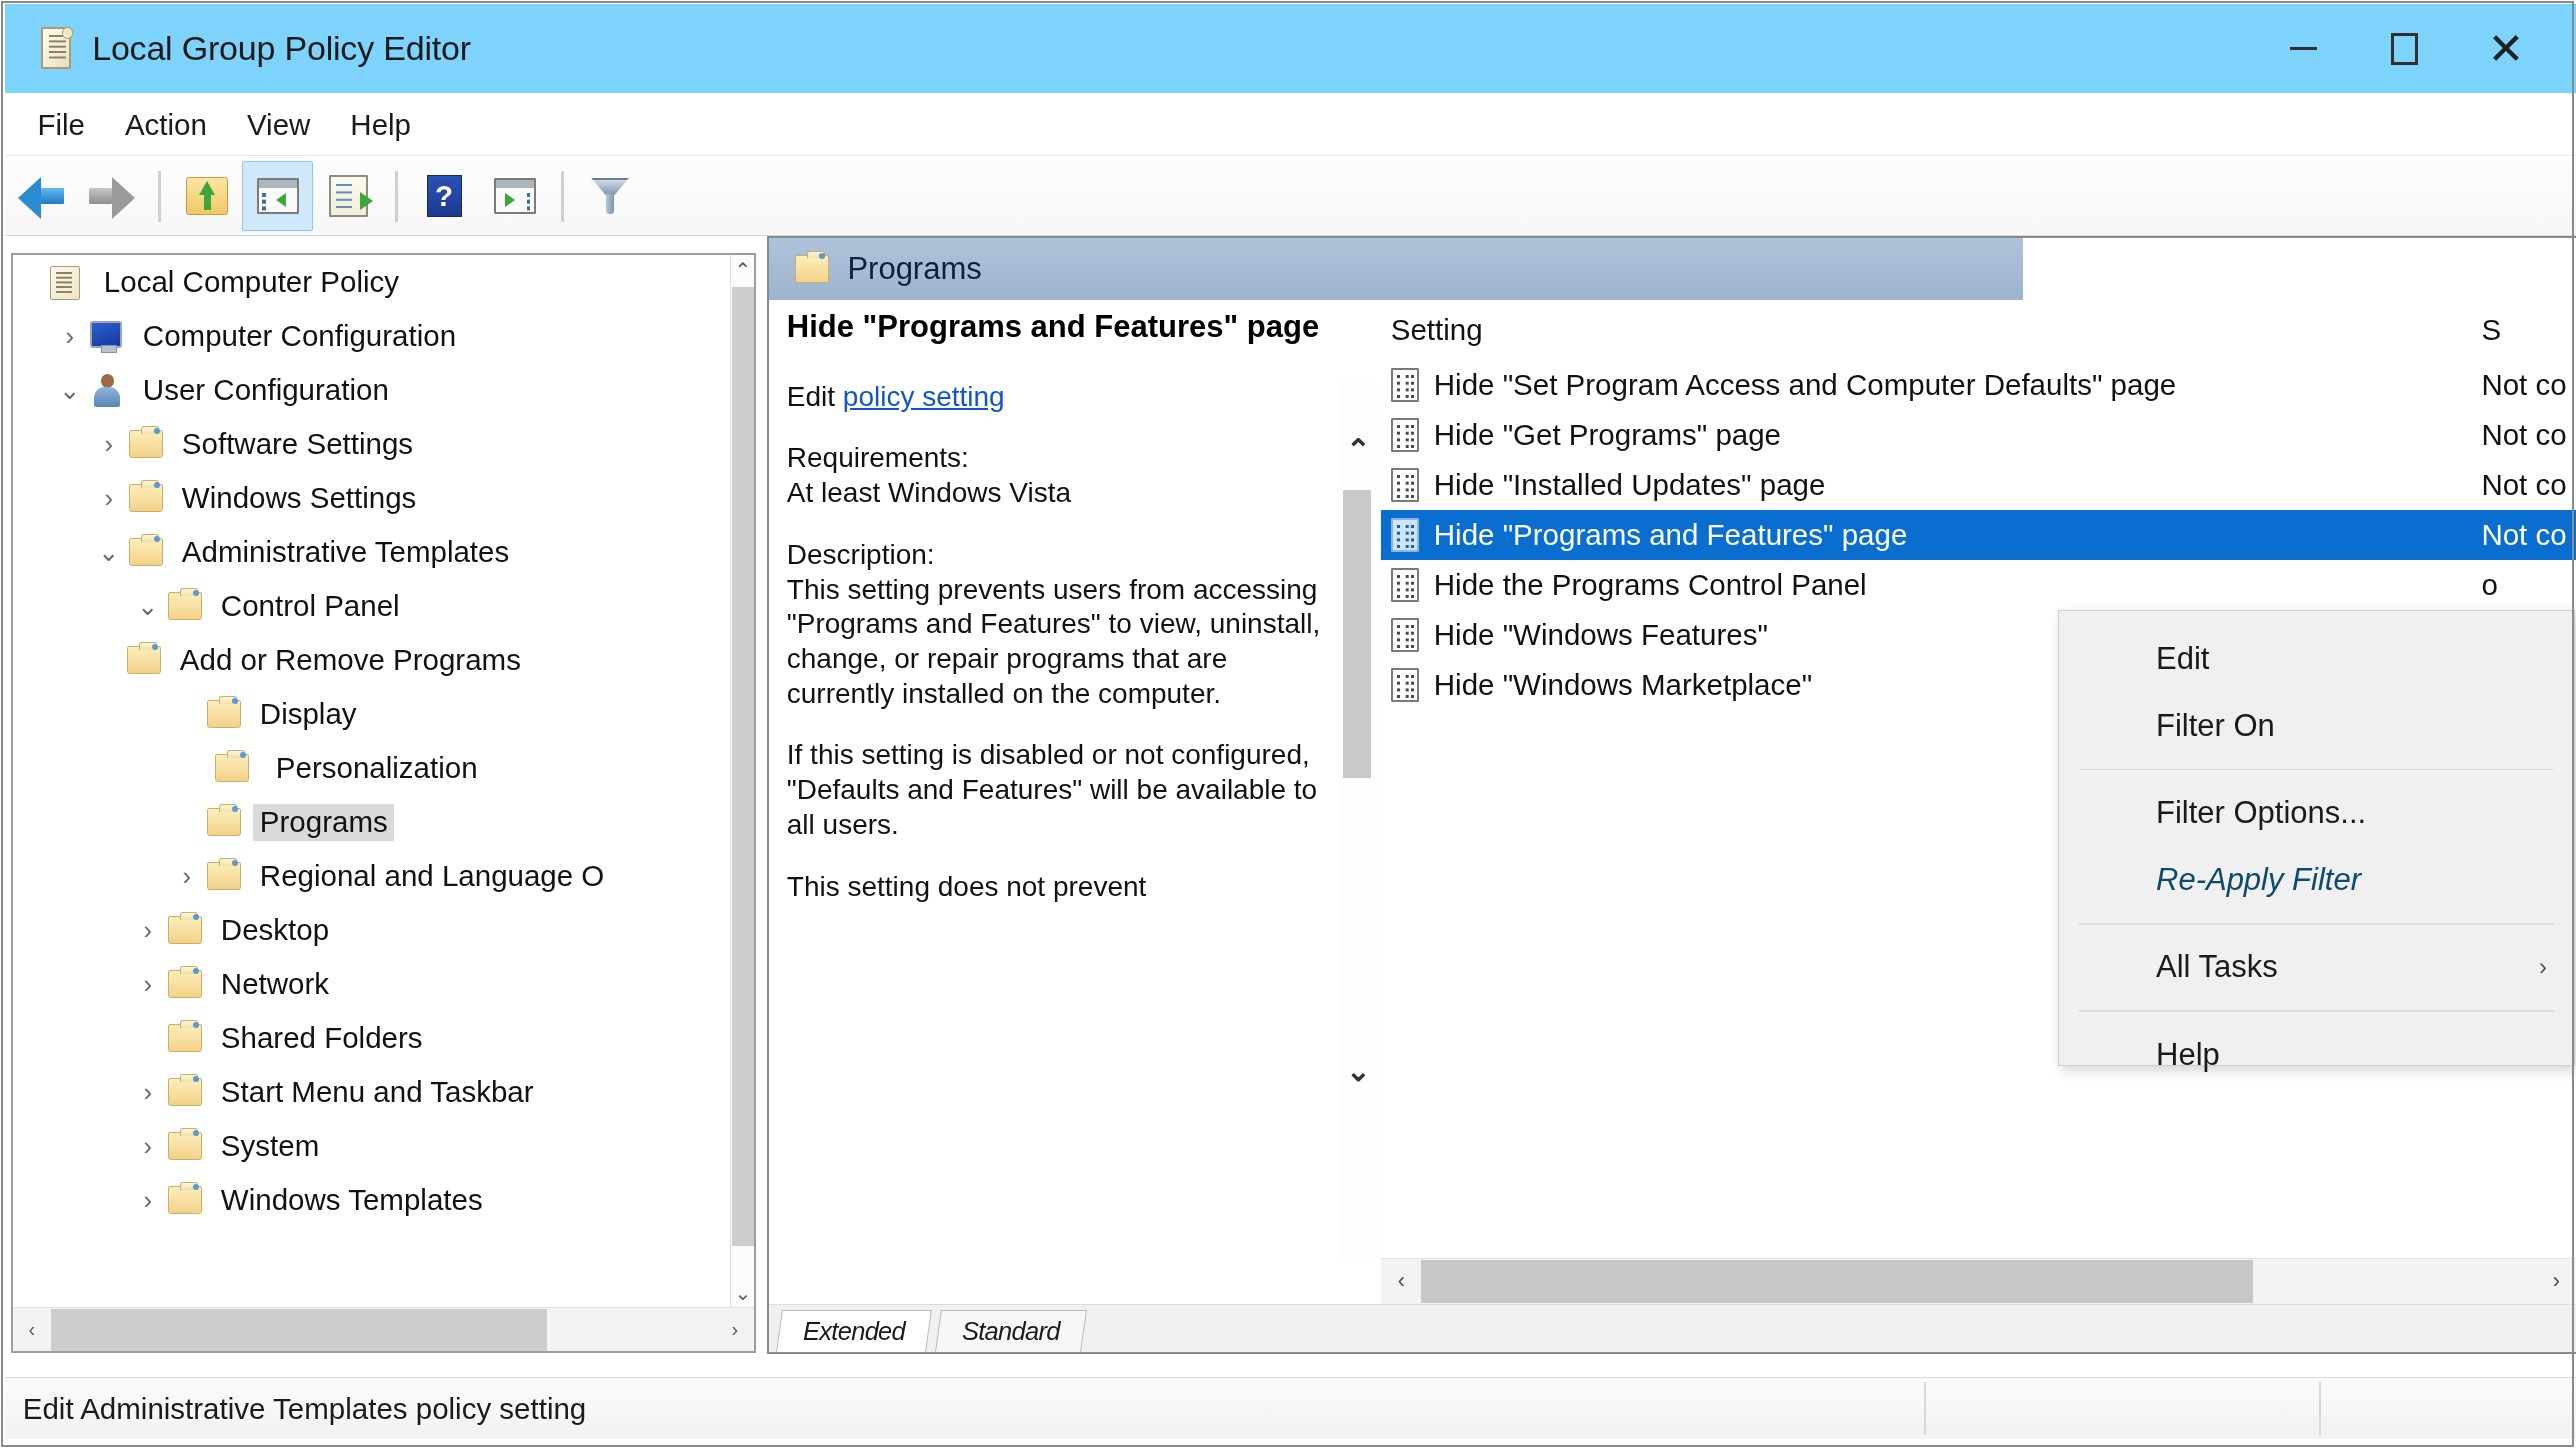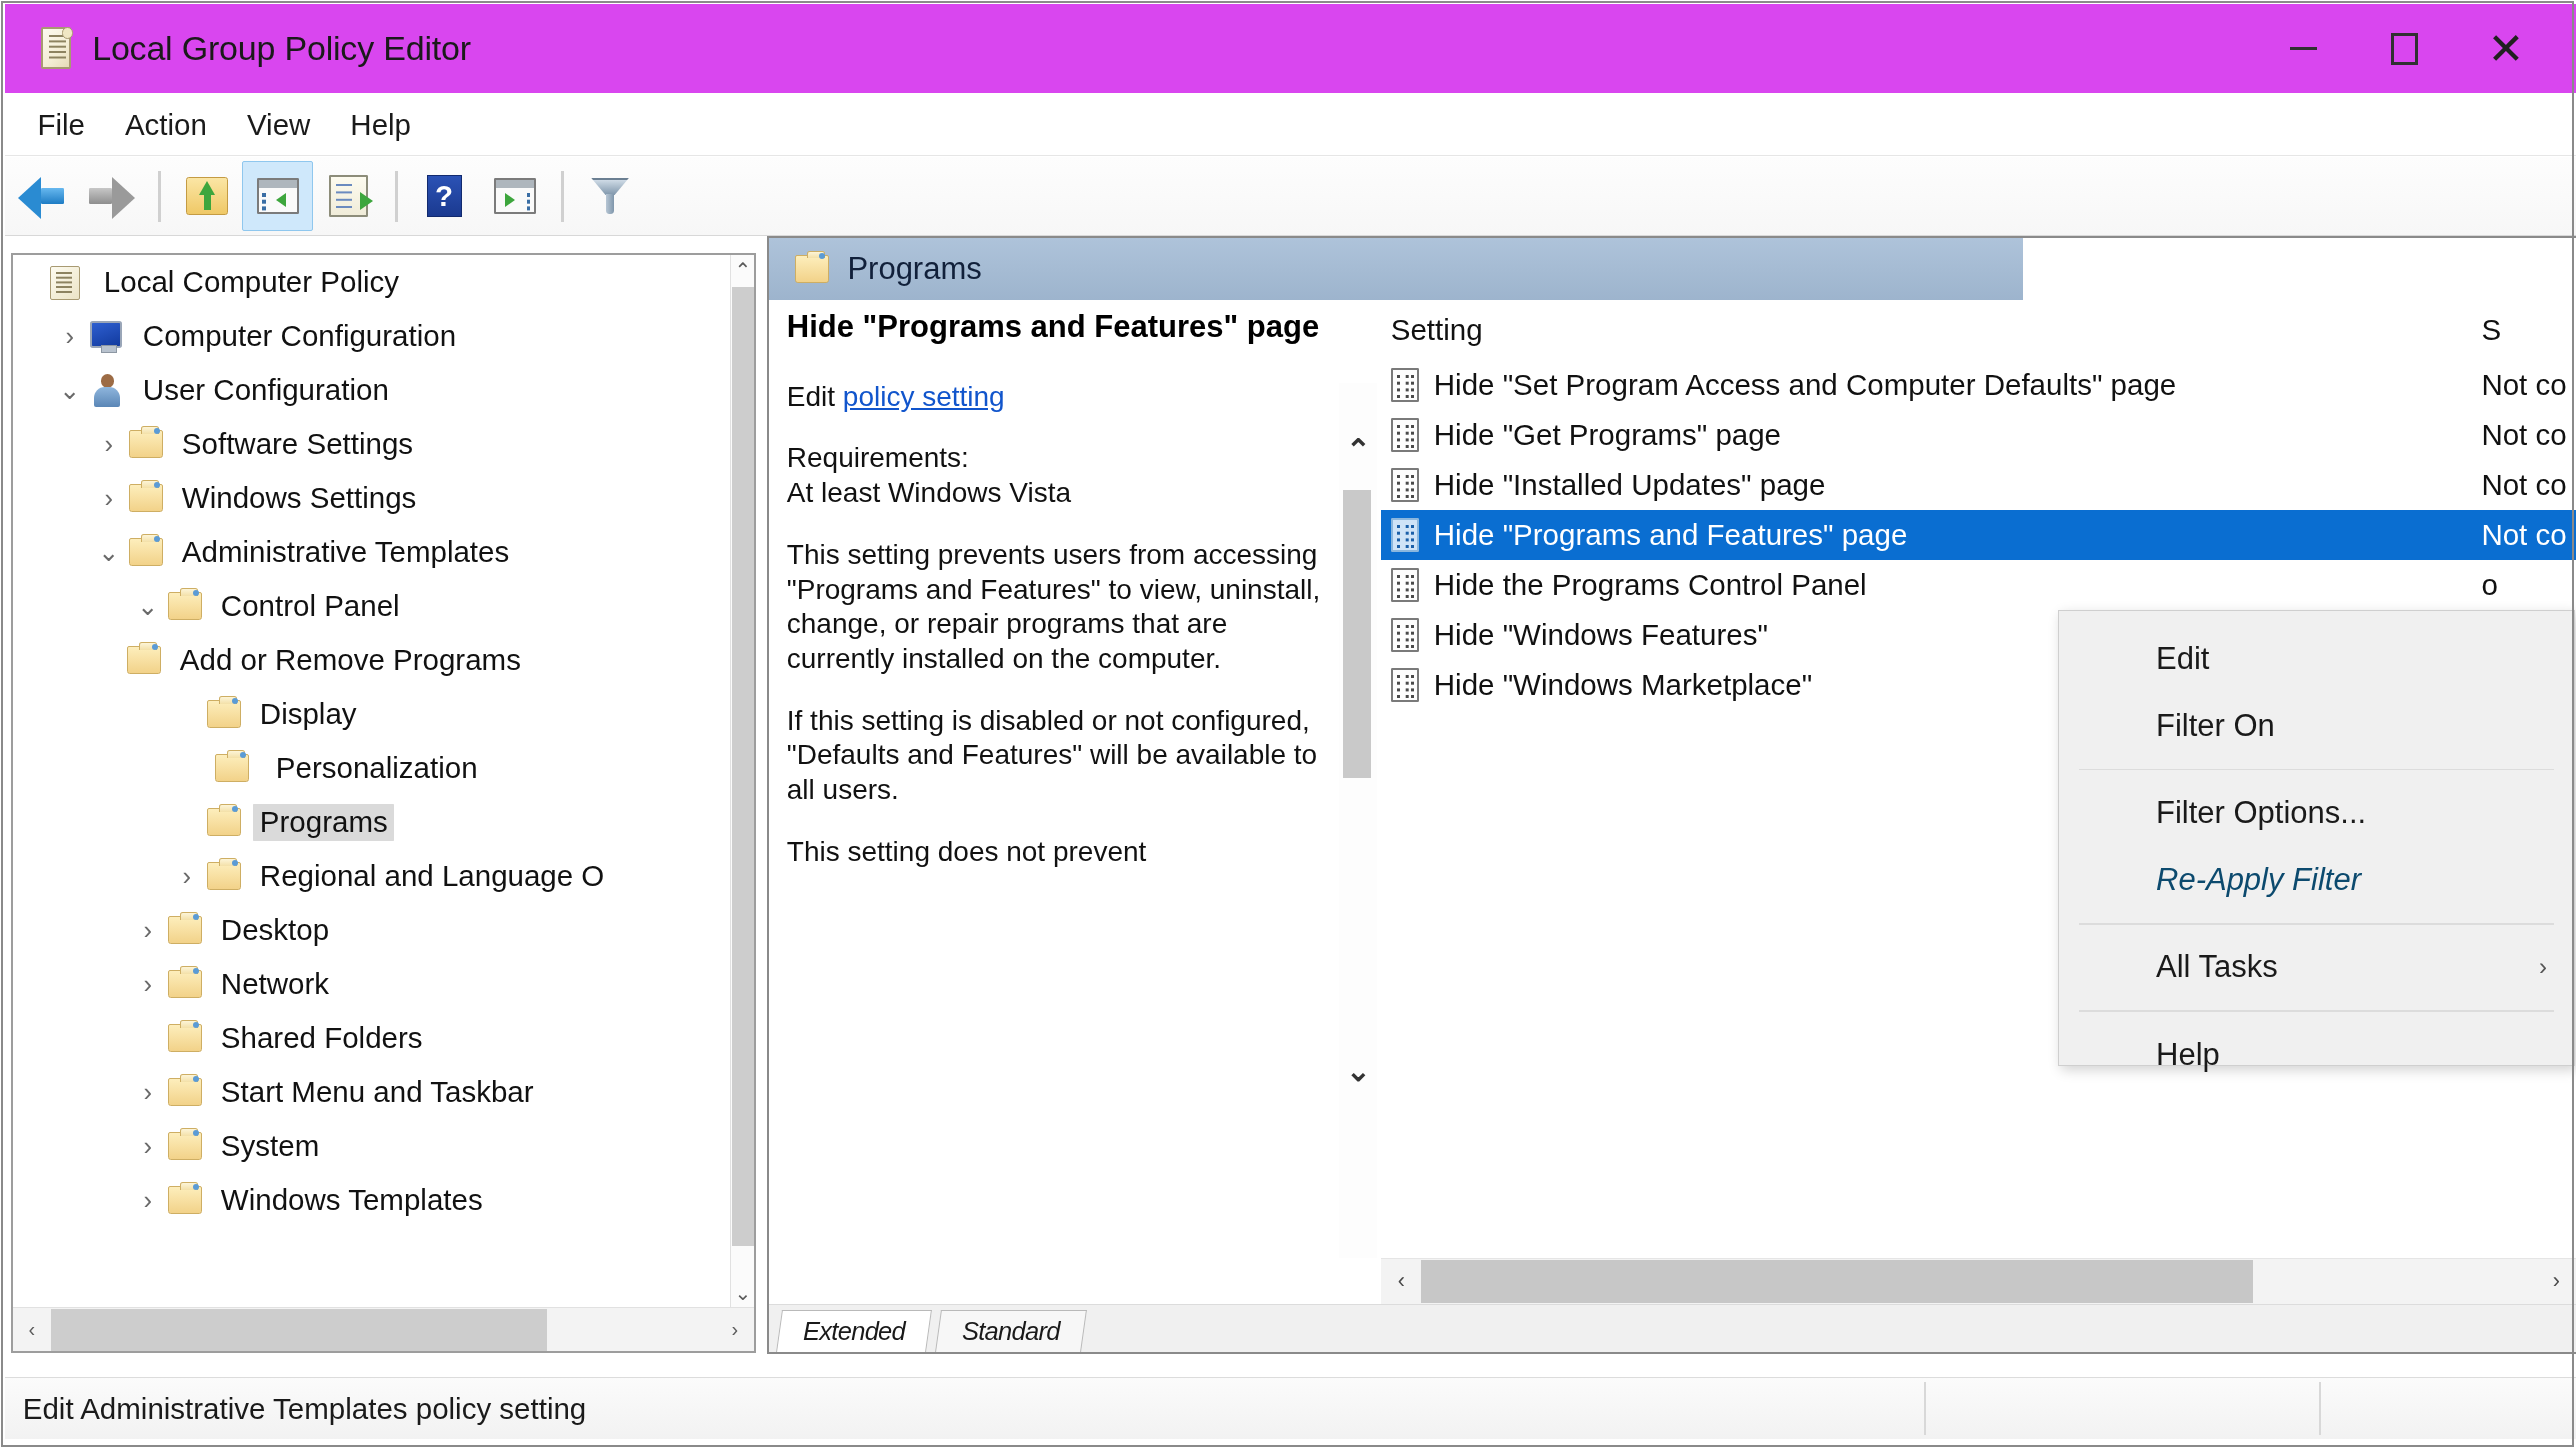--- a/index.html
+++ b/index.html
@@ -12,21 +12,21 @@
   .app {
     position: absolute; left: 0; top: 0;
     width: 2576px; height: 1449px;
     background: #ffffff;
   }
 
   
   .titlebar {
     position: absolute; left: 5.4px; top: 4px;
     width: 2571px; height: 89px;
-    background: #d946ef;
+    background: #7dd3fc;
     display: flex; align-items: center;
   }
   .title-icon {
     margin-left: 32px; width: 40px; height: 48px;
     position: relative;
   }
   .scroll-doc {
     position: absolute; left: 4px; top: 2.7px;
     width: 29.5px; height: 42px;
     background: linear-gradient(135deg,#fdfbf0 0%,#f4eed6 60%,#e6dcb8 100%);
@@ -683,20 +683,21 @@
       <div class="explain">
         <div class="explain-inner">
           <div class="ex-title">Hide "Programs and Features" page</div>
           <div class="ex-line">
             <span>Edit </span><a href="#" class="ex-link">policy setting</a>
           </div>
           <div class="ex-spacer"></div>
           <div class="ex-line">Requirements:</div>
           <div class="ex-line">At least Windows Vista</div>
           <div class="ex-spacer"></div>
+          <div class="ex-line">Description:</div>
           <div class="ex-para">This setting prevents users from accessing "Programs and Features" to view, uninstall, change, or repair programs that are currently installed on the computer.</div>
           <div class="ex-spacer"></div>
           <div class="ex-para">If this setting is disabled or not configured, "Defaults and Features" will be available to all users.</div>
           <div class="ex-spacer"></div>
           <div class="ex-para">This setting does not prevent</div>
         </div>
         <div class="ex-scroll">
           <div class="a-up">⌃</div>
           <div class="thumb2"></div>
           <div class="a-dn">⌄</div>

